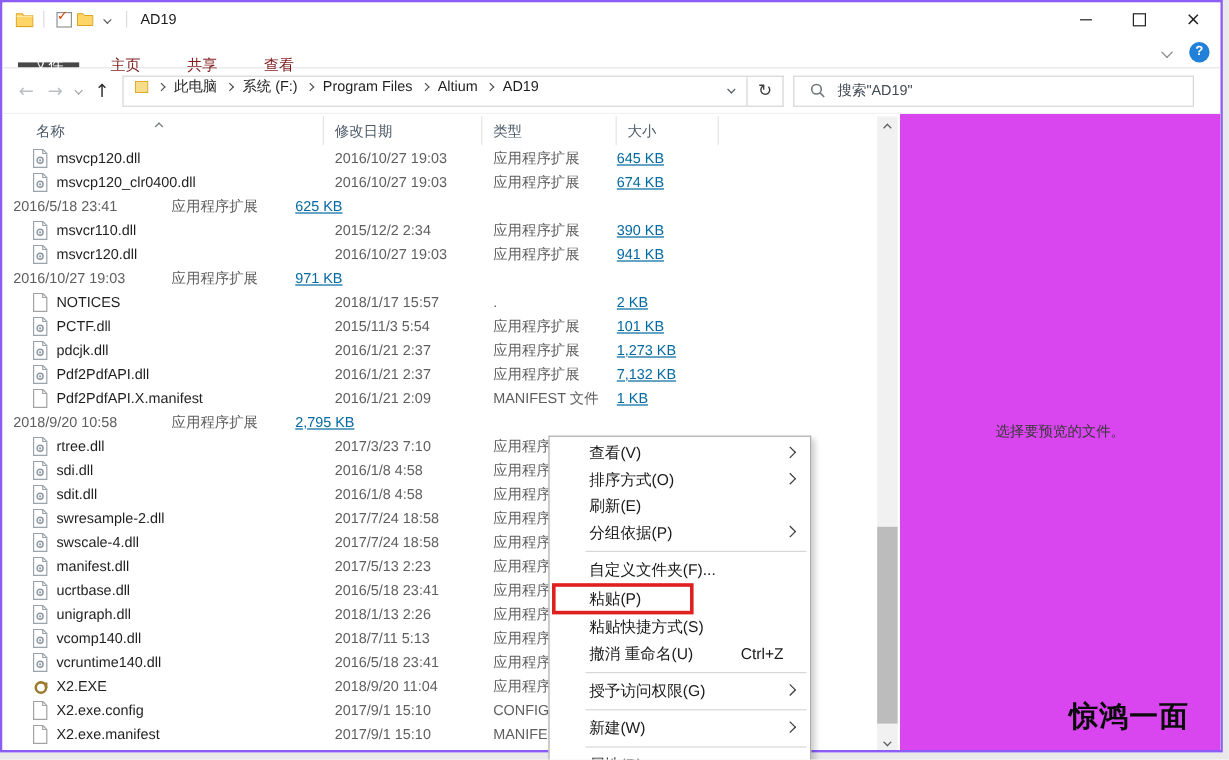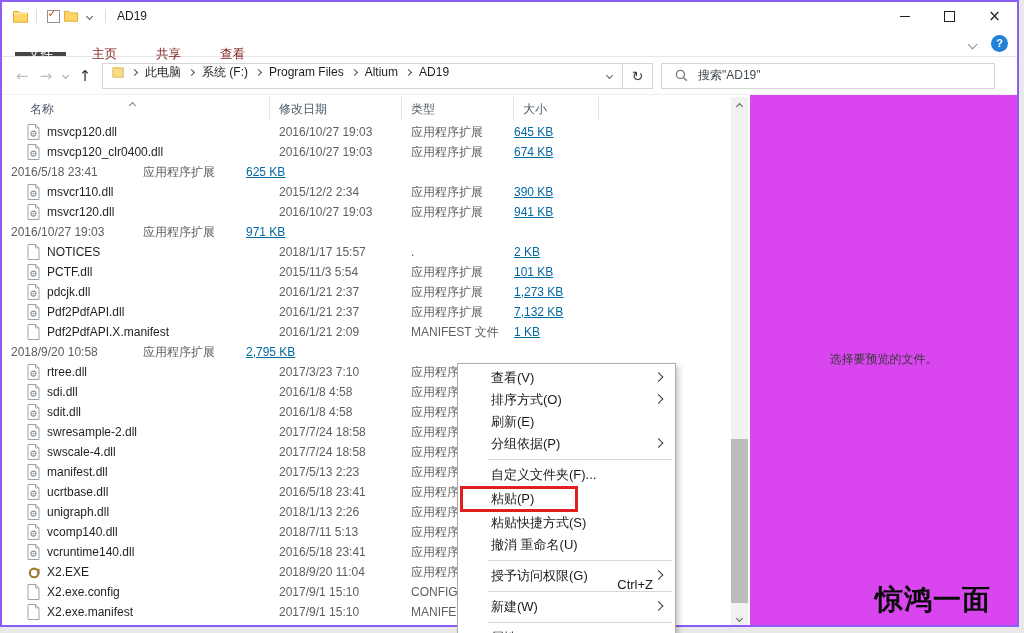--- a/index.html
+++ b/index.html
@@ -71,32 +71,32 @@
   .file-icon{width:15px;height:16px;flex:0 0 auto;display:flex;align-items:center;}
   
   .scrollbar{position:absolute;left:729px;top:2px;width:17px;height:530px;background:#f1f1f1;}
   .sb-btn{position:absolute;left:0;width:17px;height:16px;display:flex;align-items:center;justify-content:center;color:#5b5f63;}
   .sb-up{top:1px;}
   .sb-down{bottom:1px;}
   .sb-thumb{position:absolute;left:0;top:342px;width:17px;height:164px;background:#bcbcbc;}
   
   .preview{position:absolute;left:748px;top:0;right:0;bottom:0;background:#d946ef;}
   .preview-msg{margin-top:256px;text-align:center;font-size:12px;color:#383838;}
-  .watermark{position:absolute;right:26px;top:486px;font-size:28px;font-weight:bold;color:#0a0a0a;letter-spacing:1px;white-space:nowrap;text-align:right;}
+  .watermark{position:absolute;right:26px;top:486px;font-size:24px;font-weight:bold;color:#0a0a0a;letter-spacing:1px;white-space:nowrap;text-align:right;}
   
   .context-menu{
     position:absolute;left:457px;top:363px;width:219px;z-index:50;
     background:#fff;border:1px solid #acacac;box-shadow:3px 3px 5px rgba(0,0,0,.2);
     padding:3px 0;box-sizing:border-box;font-size:13px;color:#1a1a1a;
   }
   .menu-item{position:relative;height:22px;line-height:22px;padding-left:33px;white-space:nowrap;}
   .menu-item.hl{height:26px;line-height:26px;}
   .menu-item.hl::after{content:"";position:absolute;left:2px;top:0px;width:118px;height:26px;border:3px solid var(--red,#e01f1f);box-sizing:border-box;}
   .menu-arrow{position:absolute;right:13px;top:50%;width:6px;height:6px;border-right:1.4px solid #3c3c3c;border-top:1.4px solid #3c3c3c;transform:translateY(-65%) rotate(45deg);}
-  .menu-shortcut{position:absolute;right:22px;top:0;margin-top:40px;}
+  .menu-shortcut{position:absolute;right:22px;top:0;}
   .menu-sep{height:1px;background:#d7d7d7;margin:4px 3px 4px 30px;}
 </style>
 </head>
 <body>
 
 <div class="screen">
   <div class="window">
 
     <div class="titlebar">
       <span class="qat-icon">

